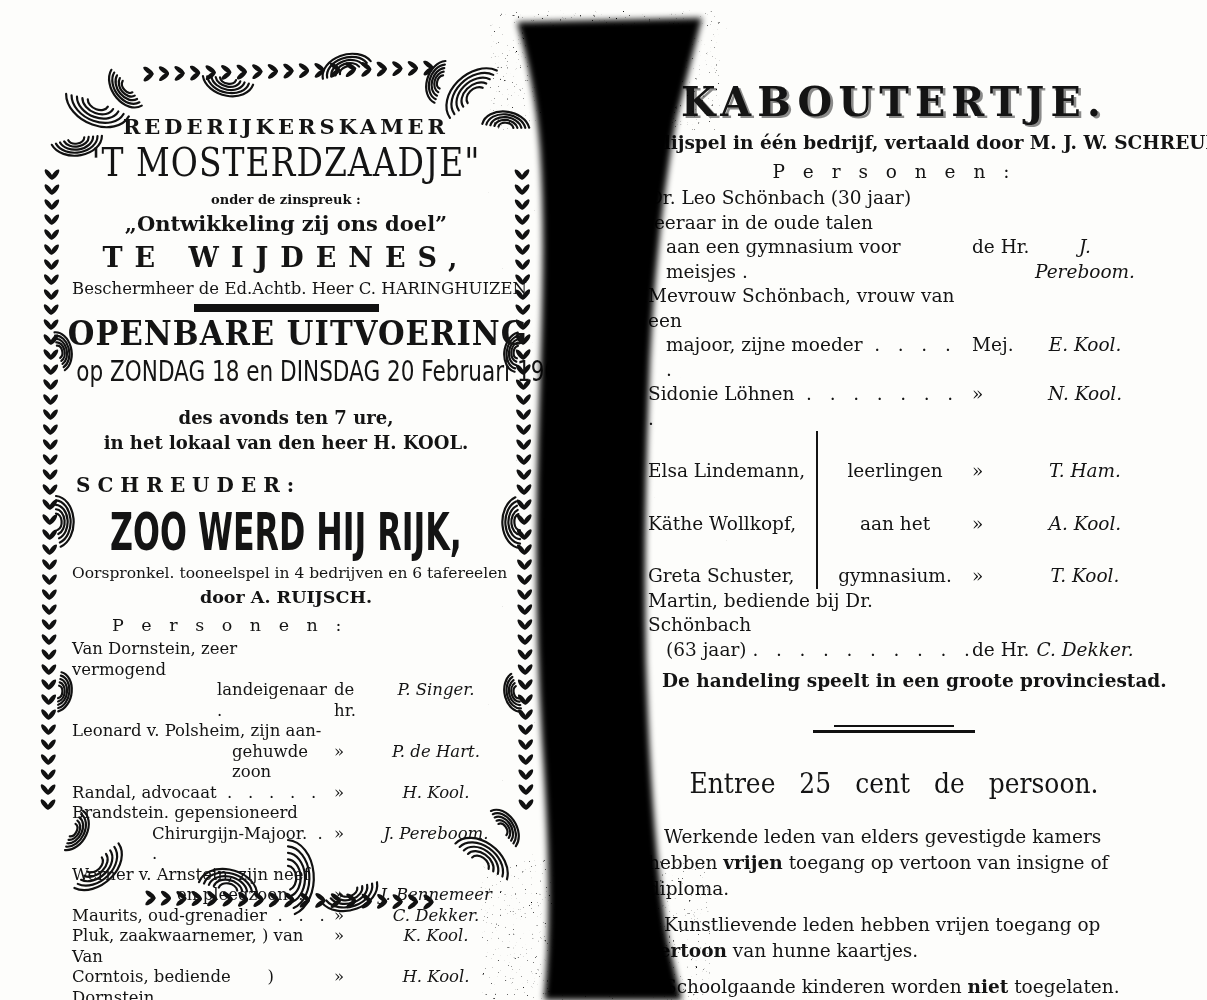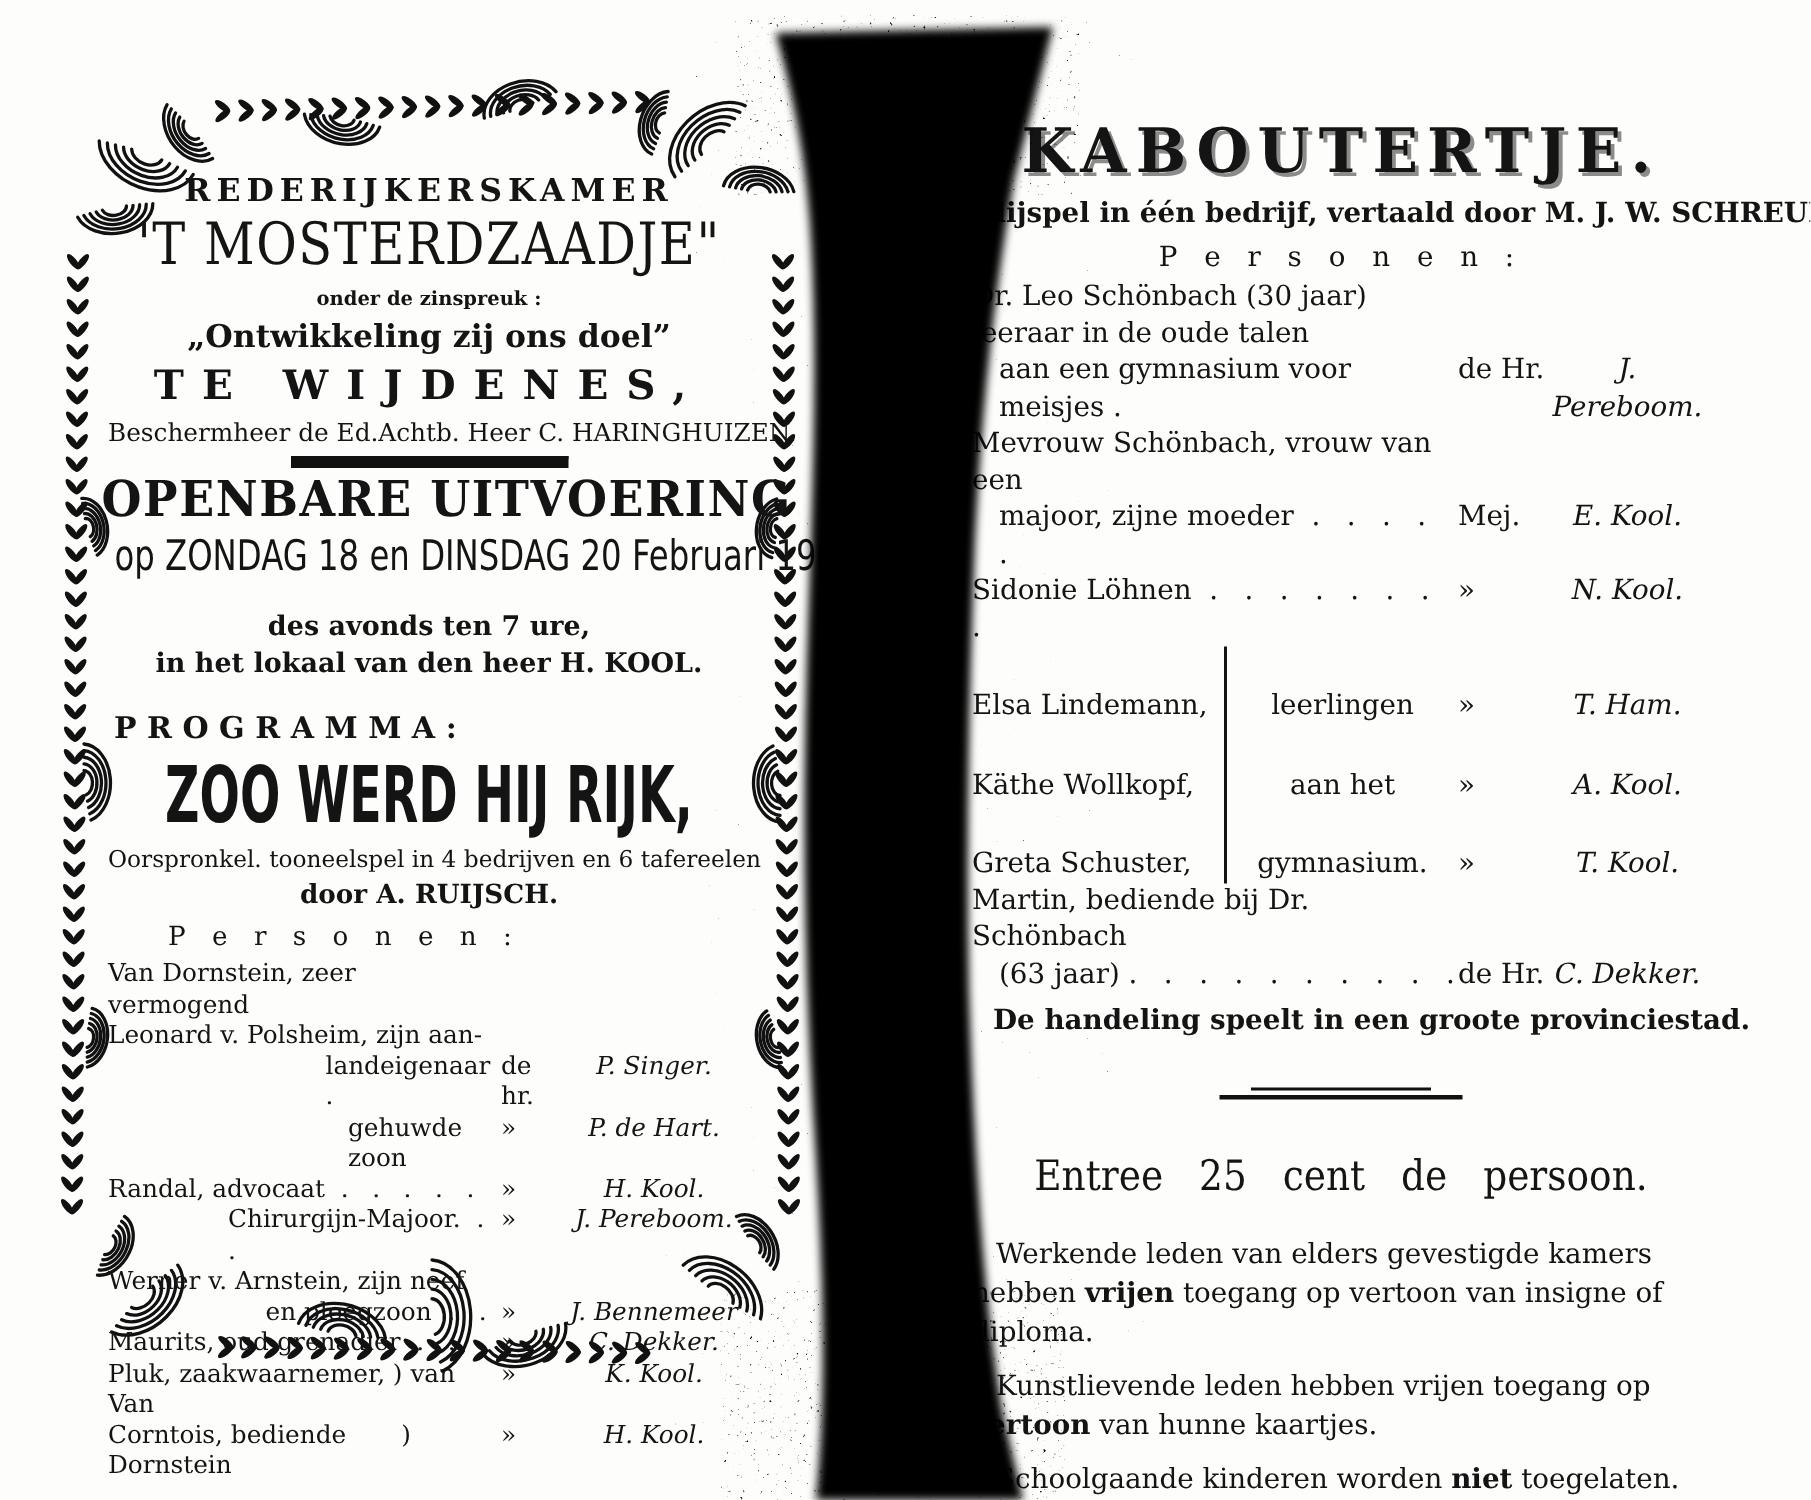--- a/index.html
+++ b/index.html
@@ -424,50 +424,55 @@
       <div class="l-title">'T MOSTERDZAADJE"</div>
       <div class="l-motto-intro">onder de zinspreuk :</div>
       <div class="l-motto">„Ontwikkeling zij ons doel”</div>
       <div class="l-town">TE WIJDENES,</div>
       <div class="l-patron">Beschermheer de Ed.Achtb. Heer C. HARINGHUIZEN.</div>
       <div class="l-rule"></div>
       <div class="l-event">OPENBARE UITVOERING</div>
       <div class="l-date">op ZONDAG 18 en DINSDAG 20 Februari 1906,</div>
       <div class="l-time">des avonds ten 7 ure,</div>
       <div class="l-venue">in het lokaal van den heer H. KOOL.</div>
-      <div class="l-prog">PROGRAMMA:</div>
+      <div class="l-prog">SCHREUDER:</div>
       <div class="l-play">ZOO WERD HIJ RIJK,</div>
       <div class="l-playsub">Oorspronkel. tooneelspel in 4 bedrijven en 6 tafereelen</div>
       <div class="l-author">door A. RUIJSCH.</div>
       <div class="l-personen">P e r s o n e n :</div>
       <div class="l-cast" id="left-cast">
           <div class="crow">
             <span class="crole">Van Dornstein, zeer vermogend</span>
             <span class="cpre"></span>
             <span class="cact"></span>
           </div>
           <div class="crow">
+            <span class="crole" style="padding-left: 145px;">landeigenaar  .</span>
+            <span class="cpre">de hr.</span>
+            <span class="cact">P. Singer.</span>
+          </div>
+          <div class="crow">
             <span class="crole">Leonard v. Polsheim, zijn aan-</span>
             <span class="cpre"></span>
             <span class="cact"></span>
           </div>
           <div class="crow">
-            <span class="crole" style="padding-left: 145px;">landeigenaar  .</span>
-            <span class="cpre">de hr.</span>
-            <span class="cact">P. Singer.</span>
-          </div>
-          <div class="crow">
             <span class="crole" style="padding-left: 160px;">gehuwde zoon</span>
             <span class="cpre">»</span>
             <span class="cact">P. de Hart.</span>
           </div>
           <div class="crow">
             <span class="crole">Randal, advocaat  .   .   .   .   .</span>
             <span class="cpre">»</span>
             <span class="cact">H. Kool.</span>
+          </div>
+          <div class="crow">
+            <span class="crole">Brandstein. gepensioneerd</span>
+            <span class="cpre"></span>
+            <span class="cact"></span>
           </div>
           <div class="crow">
             <span class="crole" style="padding-left: 80px;">Chirurgijn-Majoor.  .   .</span>
             <span class="cpre">»</span>
             <span class="cact">J. Pereboom.</span>
           </div>
           <div class="crow">
             <span class="crole">Werner v. Arnstein, zijn neef</span>
             <span class="cpre"></span>
             <span class="cact"></span>

